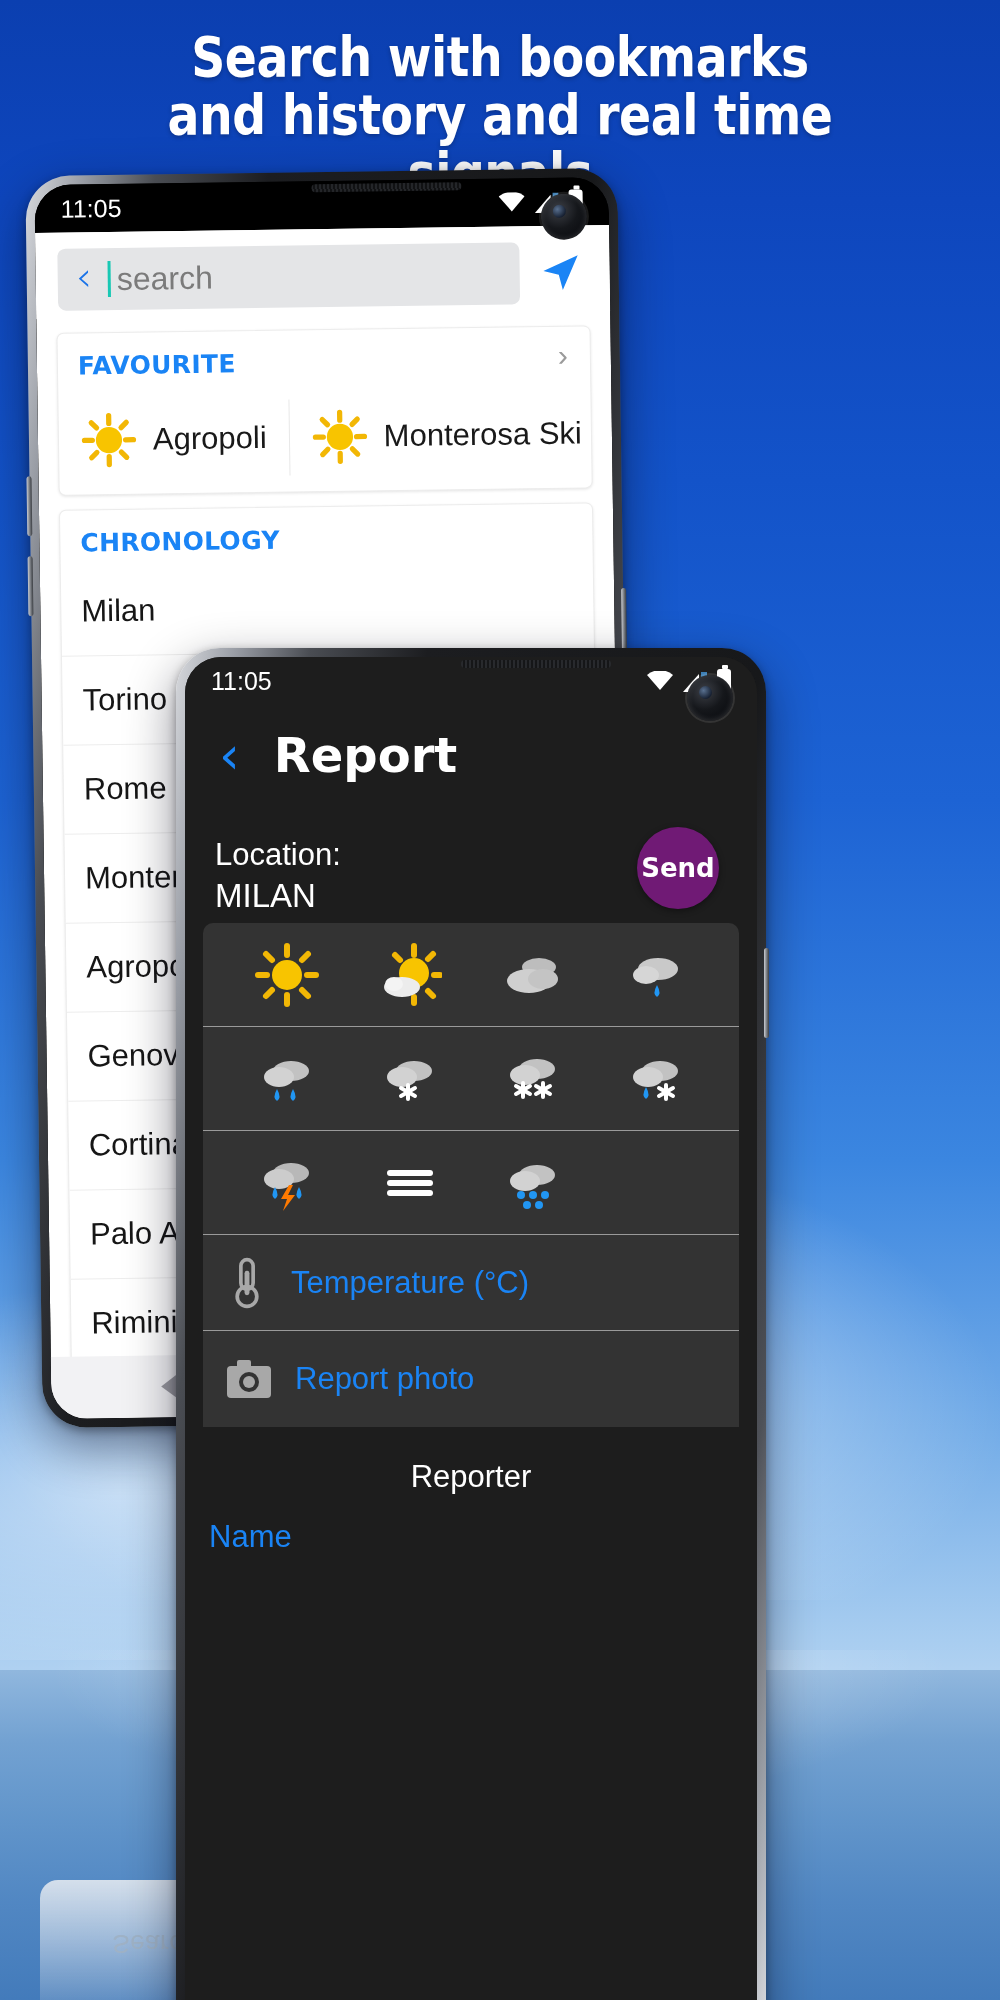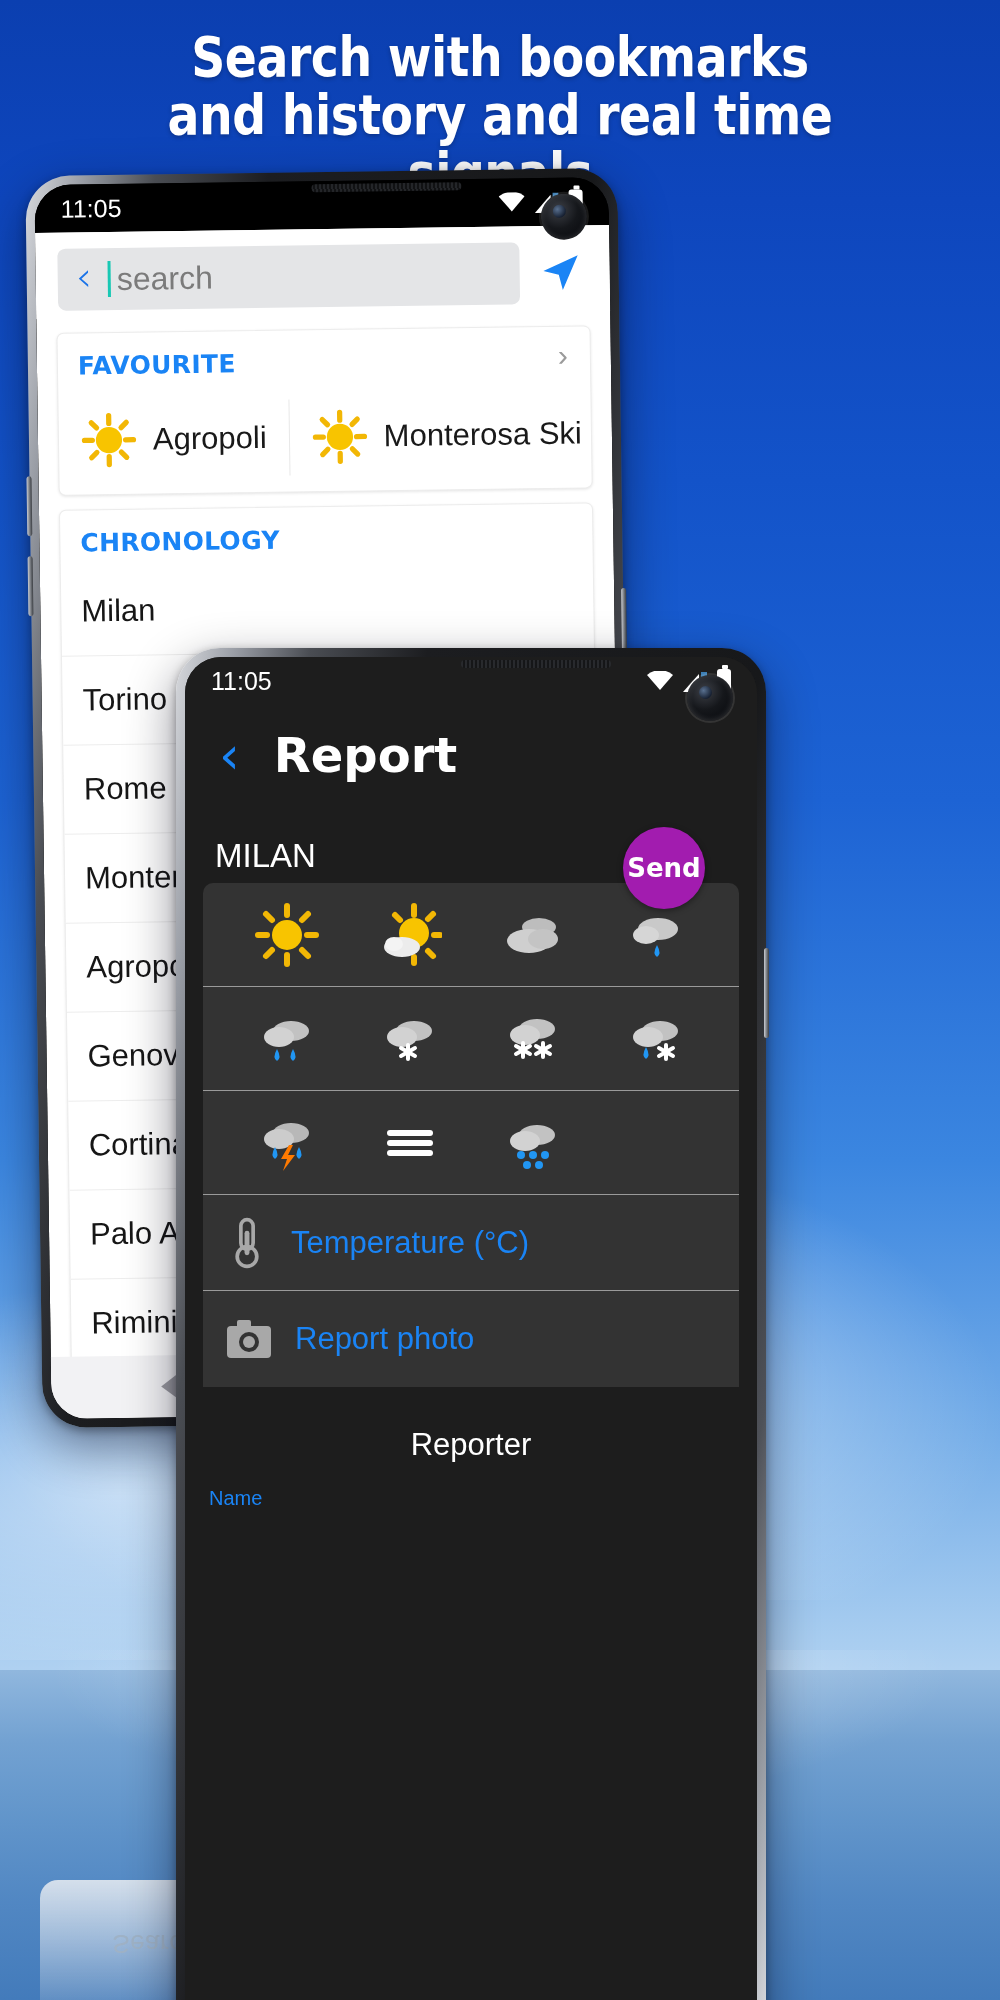--- a/index.html
+++ b/index.html
@@ -224,23 +224,23 @@
     font-family:"DejaVu Sans", sans-serif;
   }
 
   .loc-block {
     position: relative;
     padding: 26px 30px 6px 30px;
   }
   .loc-label { color:#fff; font-size:31px; line-height:40px; }
   .loc-value { color:#fff; font-size:33px; line-height:42px; }
   .send-btn {
-    position:absolute; right: 52px; top: 18px;
+    position:absolute; right: 38px; top: 18px;
     width: 82px; height: 82px; border-radius: 50%;
-    background:#a21caf;
+    background:#701a75;
     color:#fff; font-weight:bold; font-size: 26px;
     display:flex; align-items:center; justify-content:center;
     font-family:"DejaVu Sans", sans-serif;
     box-shadow: 0 2px 6px rgba(0,0,0,.4);
   }
 
   .section-head {
     text-align:center; color:#fff; font-size: 31px;
     padding: 26px 0 18px 0;
   }
@@ -269,22 +269,22 @@
 
   .moredata-wrap {
     display:flex; justify-content:center; padding: 26px 0 30px 0;
     background:#333333; margin: 0 18px; border-radius: 0 0 10px 10px;
   }
   .moredata {
     background:#1a84f5; color:#fff; font-weight:bold;
     font-size: 30px; padding: 18px 46px; border-radius: 32px;
     font-family:"DejaVu Sans", sans-serif;
   }
-  .reporter-head { text-align:center; color:#fff; font-size:31px; padding: 40px 0 14px 0; }
-  .name-field { color:#1a84f5; font-size: 20px; padding: 10px 0 0 24px; }
+  .reporter-head { text-align:center; color:#fff; font-size:31px; padding: 32px 0 14px 0; }
+  .name-field { color:#1a84f5; font-size: 31px; padding: 10px 0 0 24px; }
 
   
   .reflection {
     position:absolute; left: 40px; bottom: 0; width: 230px; height: 120px;
     border-radius: 18px 18px 0 0;
     background: linear-gradient(180deg, rgba(235,238,242,.85), rgba(190,205,222,.25));
     filter: blur(.4px);
     z-index: 1;
   }
   .reflection span {
@@ -432,20 +432,21 @@
     </div>
 
     <div class="screen">
 
       <div class="appbar">
         <span class="chev">‹</span>
         <span class="title">Report</span>
       </div>
 
       <div class="loc-block">
+        <div class="loc-label">Location:</div>
         <div class="loc-value">MILAN</div>
         <div class="send-btn">Send</div>
       </div>
 
 
       <div class="panel">
 
         <div class="wrow">
           <div class="wcell">
             <svg width="64" height="64" viewBox="0 0 64 64">

